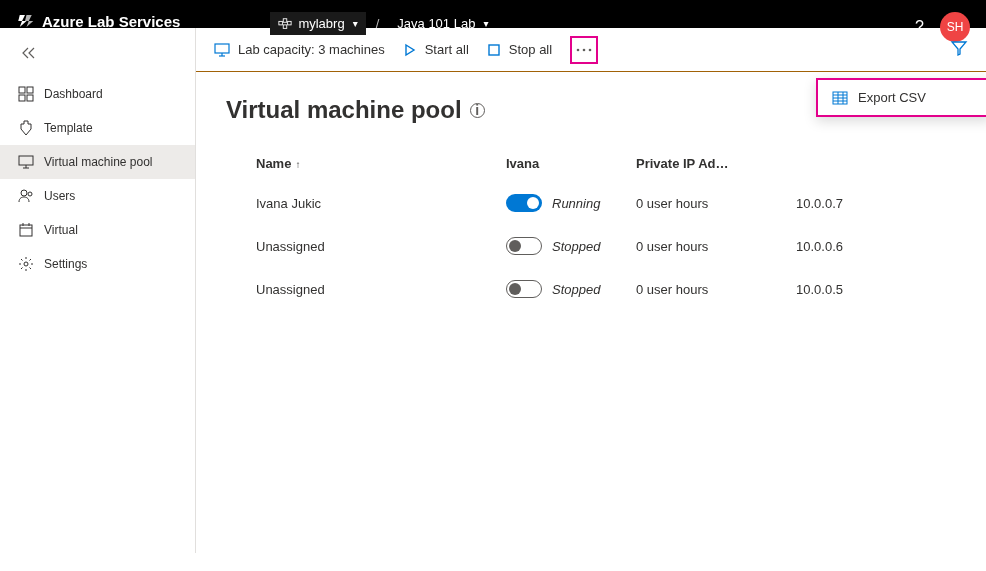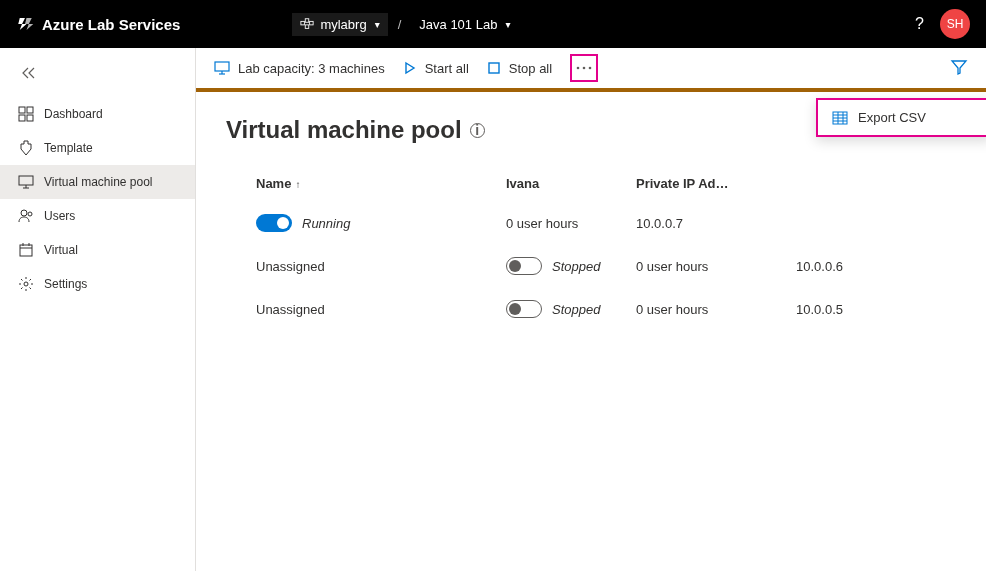--- a/index.html
+++ b/index.html
@@ -1,41 +1,41 @@
 <!DOCTYPE html>
 <html><head>
 <meta charset="utf-8">
 <style>
   * { box-sizing: border-box; margin: 0; padding: 0; }
   body { font-family: "Segoe UI", -apple-system, sans-serif; font-size: 13px; color: #323130; width: 986px; height: 571px; overflow: hidden; background: #fff; }
   
   
-  .topbar { height: 48px; background: #000; color: #fff; display: flex; align-items: center; padding: 0 16px; }
+  .topbar { height: 28px; background: #000; color: #fff; display: flex; align-items: flex-start; padding: 12px 16px; }
   .topbar-logo { display: flex; align-items: center; gap: 8px; font-size: 15px; }
   .topbar-logo .logo-icon { width: 18px; height: 18px; }
   .topbar-center { display: flex; align-items: center; margin-left: 90px; gap: 6px; }
   .breadcrumb-item { display: flex; align-items: center; gap: 6px; padding: 4px 8px; cursor: pointer; }
-  .breadcrumb-item.dark { background: #1a1a1a; margin-left: 22px; }
+  .breadcrumb-item.dark { background: #1a1a1a; }
   .breadcrumb-sep { color: #bbb; padding: 0 4px; }
   .topbar-right { margin-left: auto; display: flex; align-items: center; gap: 16px; }
   .help-icon { font-size: 16px; cursor: pointer; }
   .avatar { width: 30px; height: 30px; border-radius: 50%; background: #ef4444; color: #fff; display: flex; align-items: center; justify-content: center; font-size: 12px; font-weight: 500; cursor: pointer; }
   
   
   .body { display: flex; height: calc(571px - 46px); }
   .sidebar { width: 245px; border-right: 1px solid #e1dfdd; padding-top: 10px; }
   .collapse-btn { padding: 8px 20px 14px; cursor: pointer; color: #605e5c; }
   .nav-item { display: flex; align-items: center; gap: 10px; padding: 9px 18px; cursor: pointer; color: #323130; font-size: 12px; }
   .nav-item.active { background: #edebe9; font-weight: 400; }
   .nav-item svg { width: 16px; height: 16px; flex-shrink: 0; }
   
   .main { flex: 1; display: flex; flex-direction: column; position: relative; }
   
   
-  .toolbar { height: 44px; border-bottom: 4px solid #a16207; display: flex; align-items: center; padding: 0 18px; gap: 18px; position: relative; }
+  .toolbar { height: 44px; border-bottom: 1px solid #a16207; display: flex; align-items: center; padding: 0 18px; gap: 18px; position: relative; }
   .tool-item { display: flex; align-items: center; gap: 8px; cursor: pointer; color: #323130; font-size: 13px; }
   .tool-icon { color: #0078d4; display: flex; align-items: center; }
   .more-btn { width: 28px; height: 28px; display: flex; align-items: center; justify-content: center; cursor: pointer; border: 2px solid #e3008c; }
   .filter-btn { margin-left: auto; cursor: pointer; color: #0078d4; }
   
   
   .dropdown { position: absolute; top: 50px; left: 620px; width: 175px; background: #fff; box-shadow: 0 4px 12px rgba(0,0,0,0.15); border: 2px solid #e3008c; }
   .dropdown-item { display: flex; align-items: center; gap: 10px; padding: 10px 14px; cursor: pointer; font-size: 13px; }
   .dropdown-item svg { color: #0078d4; }
   
@@ -212,20 +212,21 @@
       </h1>
 
       <div class="table">
         <div class="thead">
           <div><span>Name</span><span class="sort">↑</span></div>
           <div>Ivana</div>
           <div>Private IP Ad…</div>
         </div>
 
         <div class="trow">
+          <div>Ivana Jukic</div>
           <div class="state-cell">
             <div class="toggle on">
                 <div class="knob"></div>
               </div>
             <span>Running</span>
           </div>
           <div>0 user hours</div>
           <div>10.0.0.7</div>
         </div>
 

